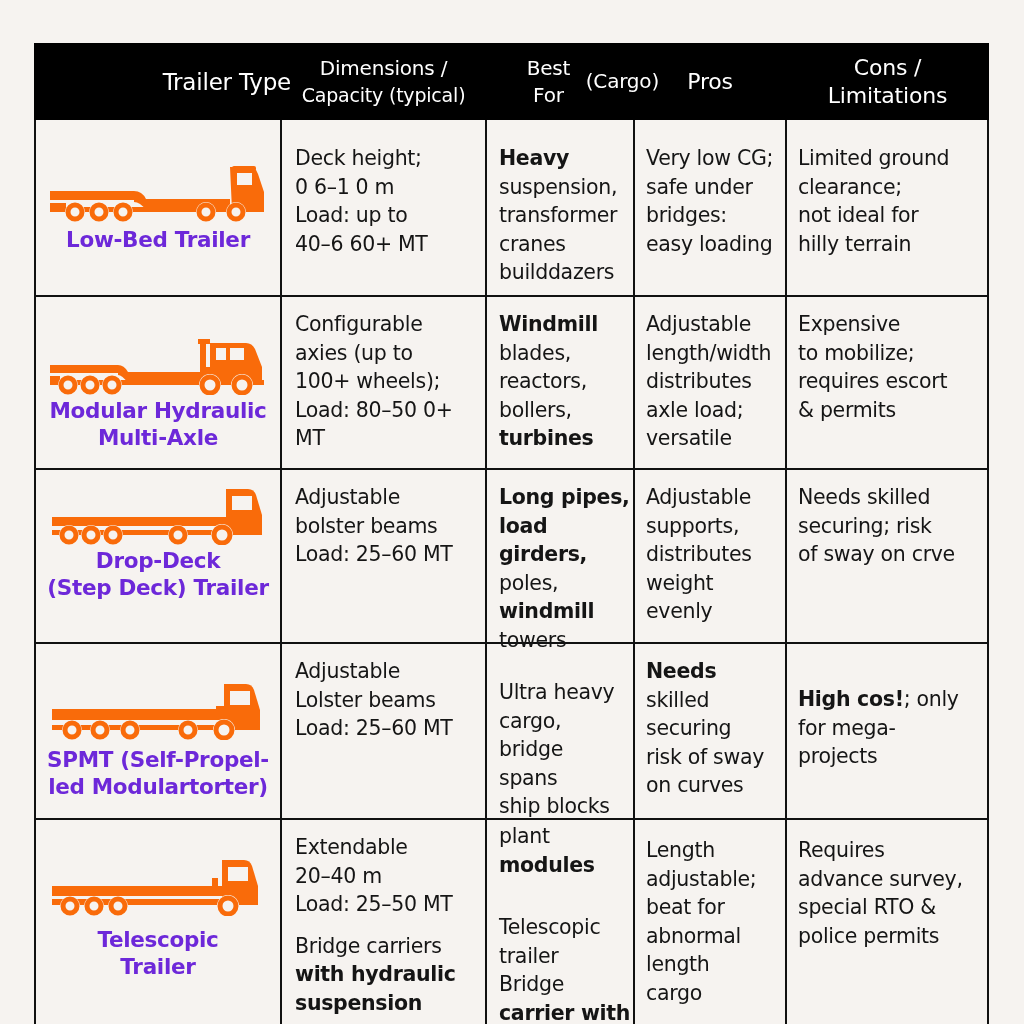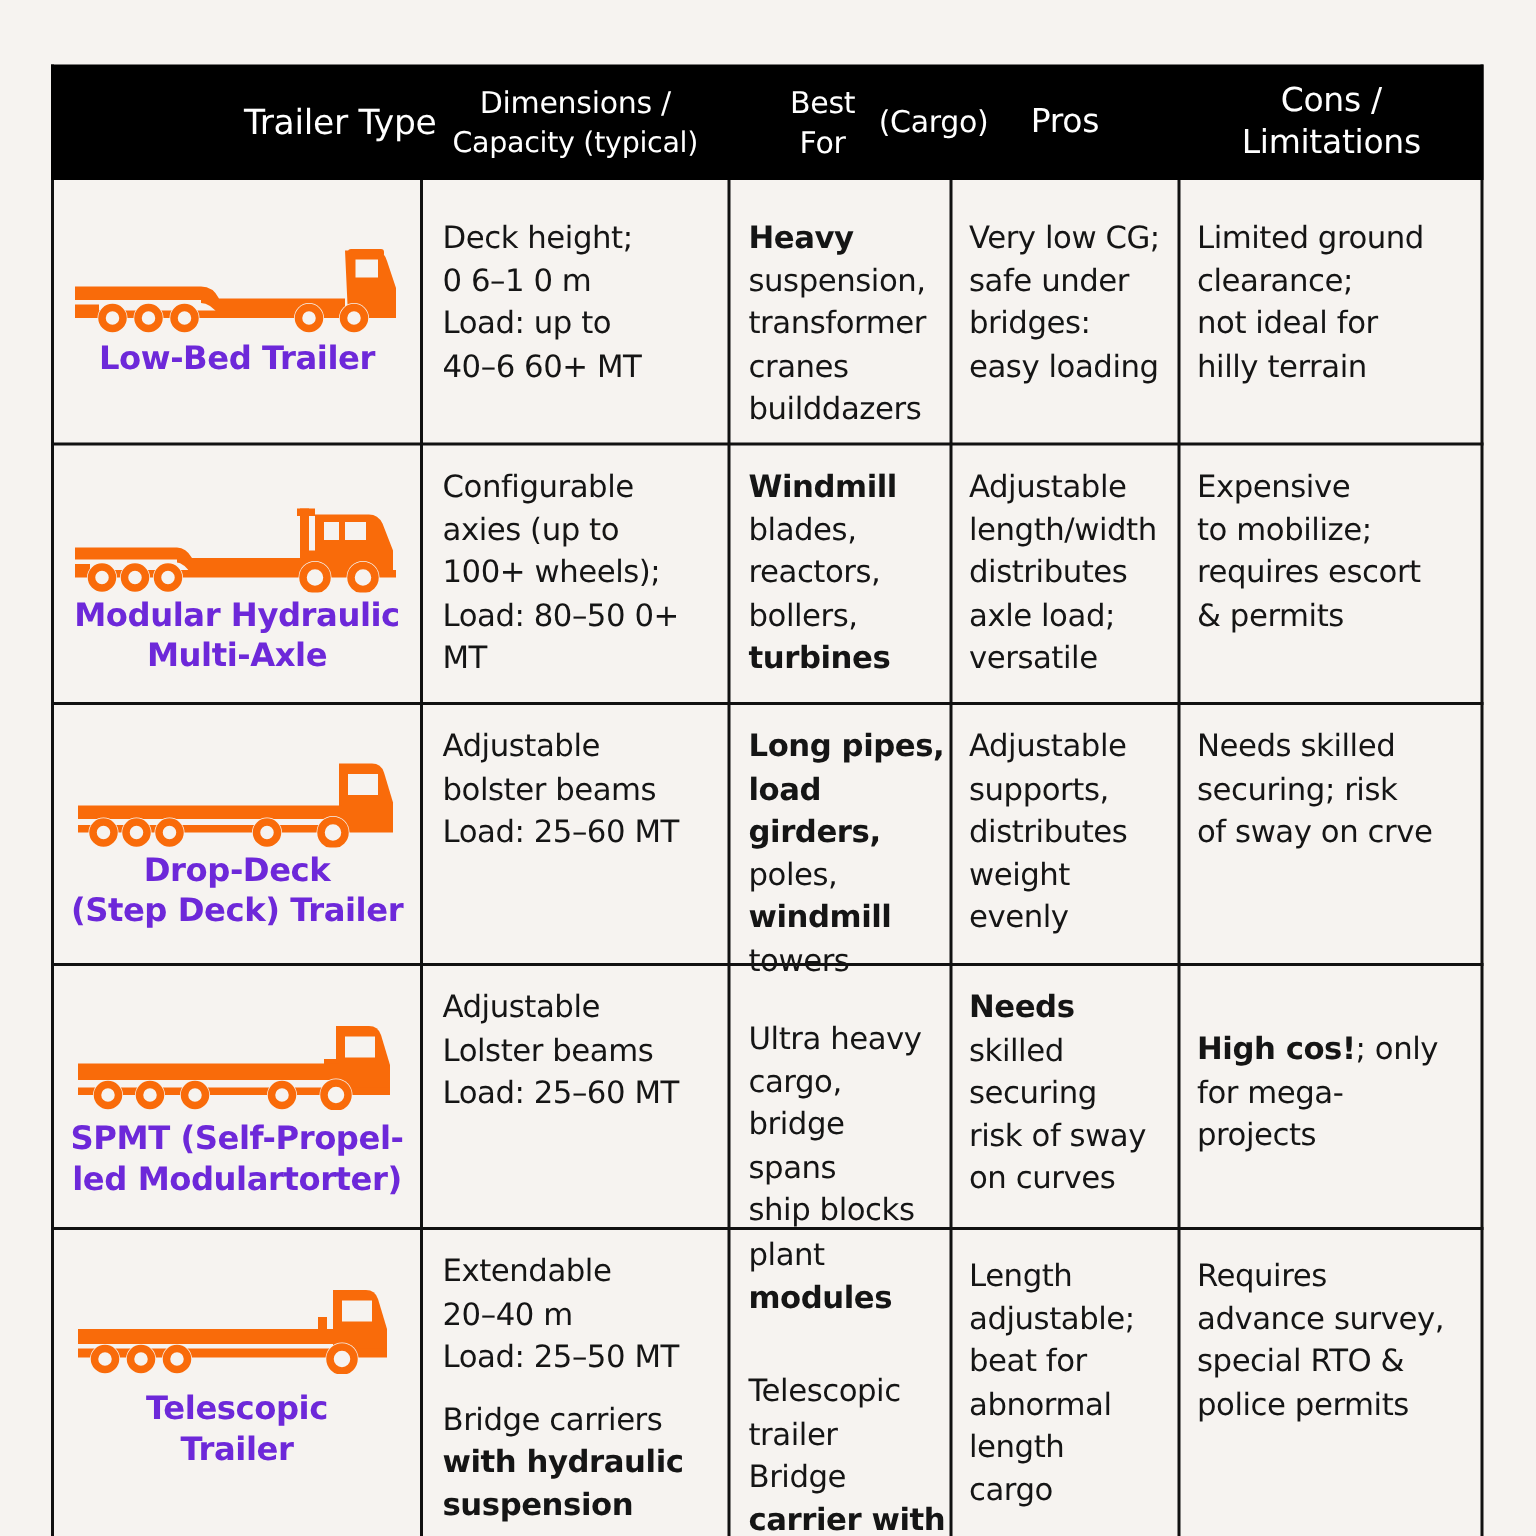--- a/index.html
+++ b/index.html
@@ -186,21 +186,21 @@
   <div>axle load;</div>
   <div>versatile</div>
 </div>
 <div class="cell" style="left:798px;top:310px;width:190px;">
   <div>Expensive</div>
   <div>to mobilize;</div>
   <div>requires escort</div>
   <div>&amp; permits</div>
 </div>
 
-<div class="type-cell" style="left:36px;top:470px;width:244px;height:172px;padding-top:17px;margin-top:20px;">
+<div class="type-cell" style="left:36px;top:470px;width:244px;height:172px;padding-top:17px;">
   <svg class="truck" width="212" height="58" viewBox="0 0 212 58">
     <g fill="#f96b0a">
       <path d="M174 2 L196 2 Q202 2 204 8 L210 28 L210 46 L174 46 Z"></path>
       <rect x="0" y="30" width="176" height="9"></rect>
       <rect x="0" y="43" width="210" height="5"></rect>
     </g>
     <rect x="180" y="9" width="20" height="14" fill="#f6f3f0"></rect>
     <g fill="#f6f3f0">
         <circle cx="17" cy="48" r="10"></circle>
         <circle cx="39" cy="48" r="10"></circle>

